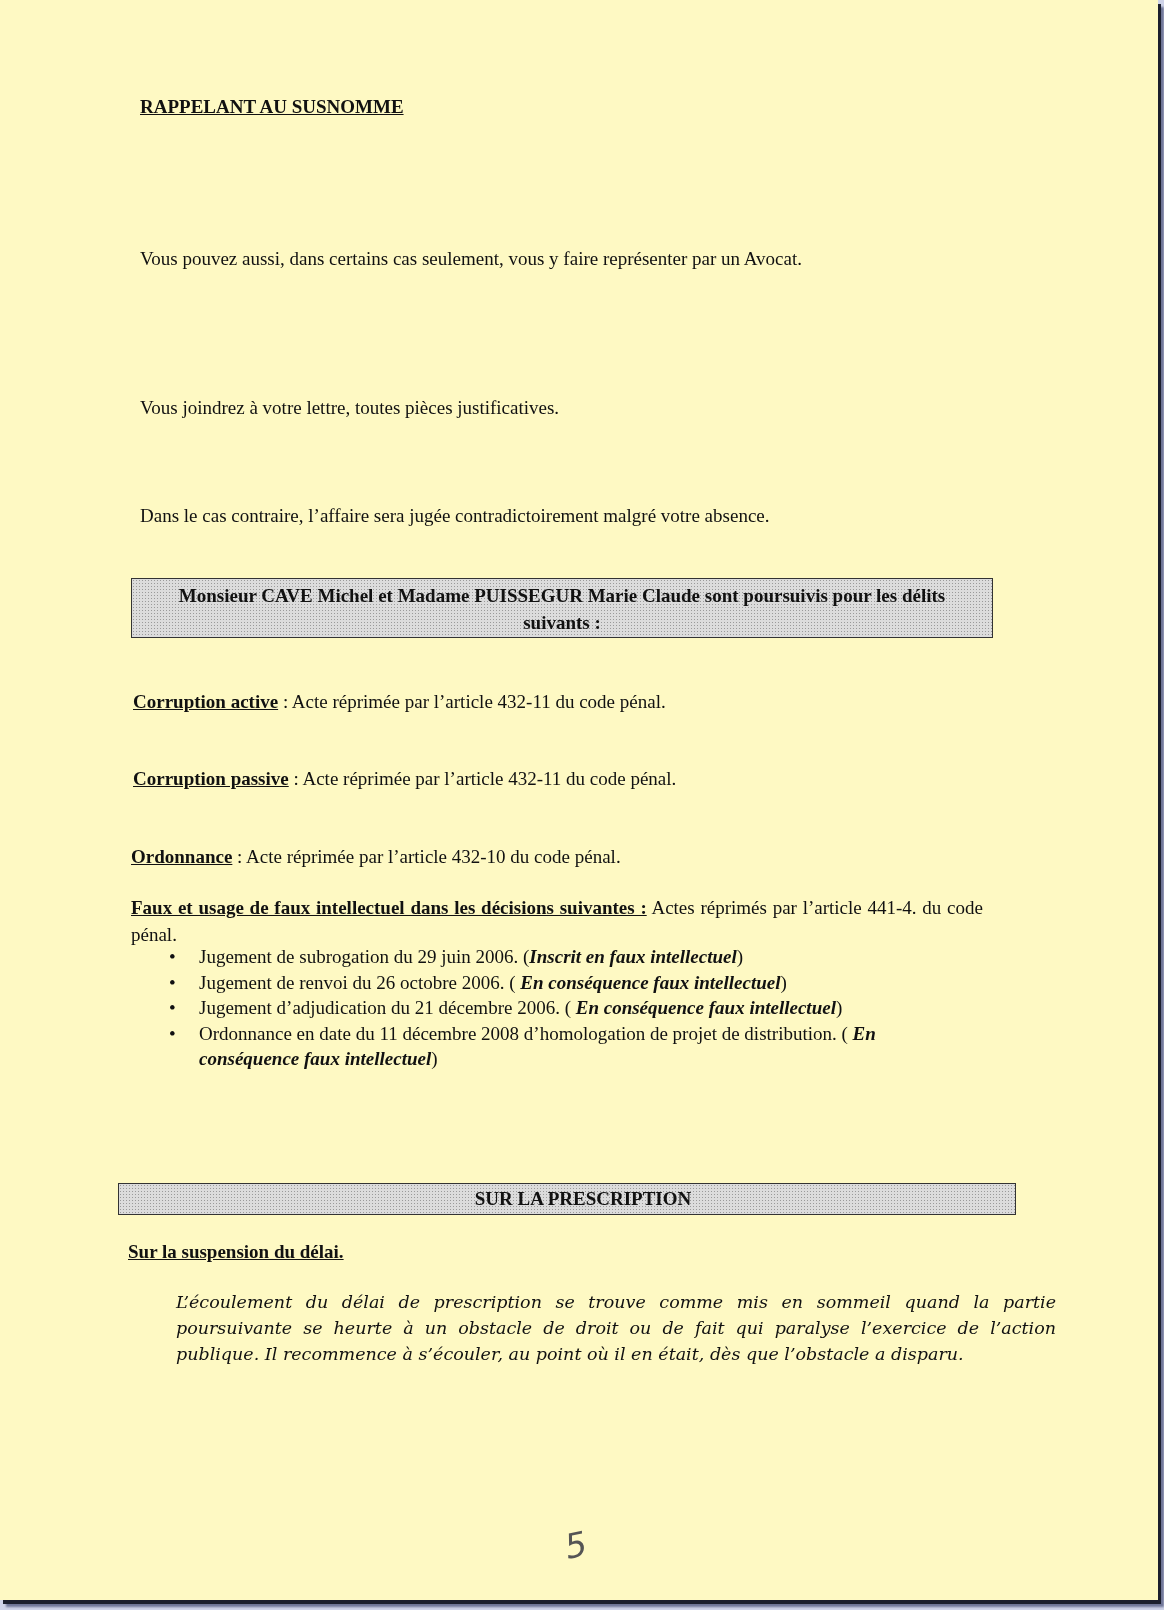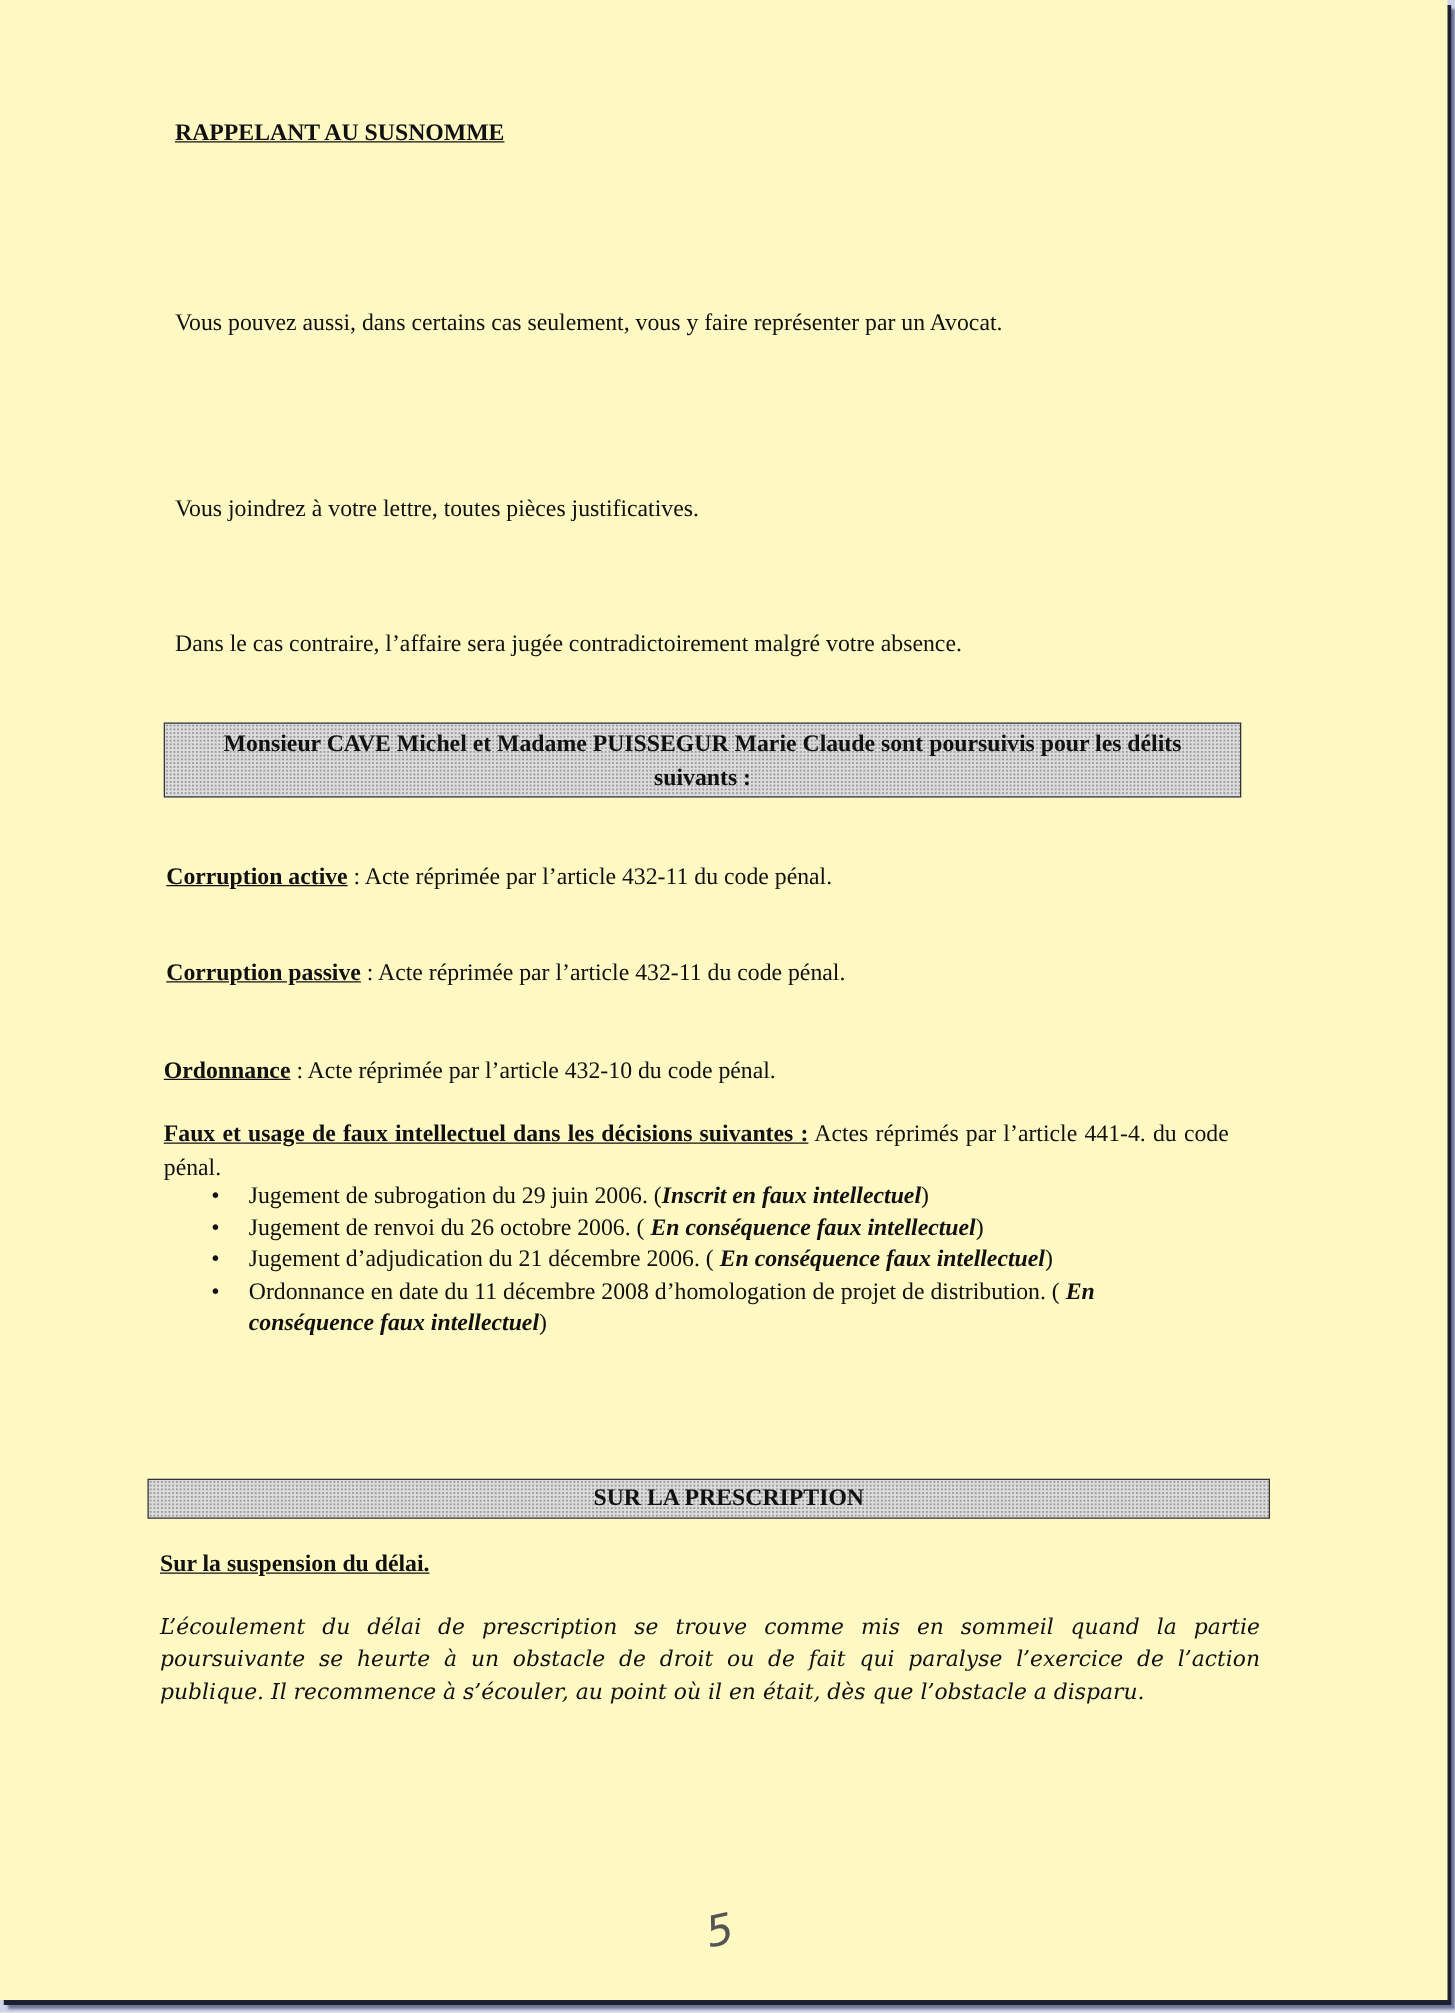--- a/index.html
+++ b/index.html
@@ -22,21 +22,21 @@
     position: absolute; border: 1.5px solid #333;
     background-color: #dcdcdc;
     background-image: radial-gradient(#9a9a9a 0.6px, transparent 0.8px);
     background-size: 3px 3px;
     font-weight: bold; font-size: 19px; line-height: 27px; text-align: center;
     box-sizing: border-box;
   }
   ul.bullets { list-style: none; margin: 0; padding: 0; }
   ul.bullets li { position: relative; padding-left: 68px; font-size: 19px; line-height: 25.5px; }
   ul.bullets li .bullet { position: absolute; left: 38px; top: 0; }
-  .it { font-style: italic; }
+  .it { font-style: italic; margin-left: 48px; }
   .itb { font-style: italic; font-weight: bold; }
   .page-number {
     position: absolute; left: 565px; top: 1525px;
     font-family: "DejaVu Sans", sans-serif; font-size: 34px; color: #555;
     transform: rotate(-12deg); font-style: italic;
   }
 </style>
 </head>
 <body>
 

